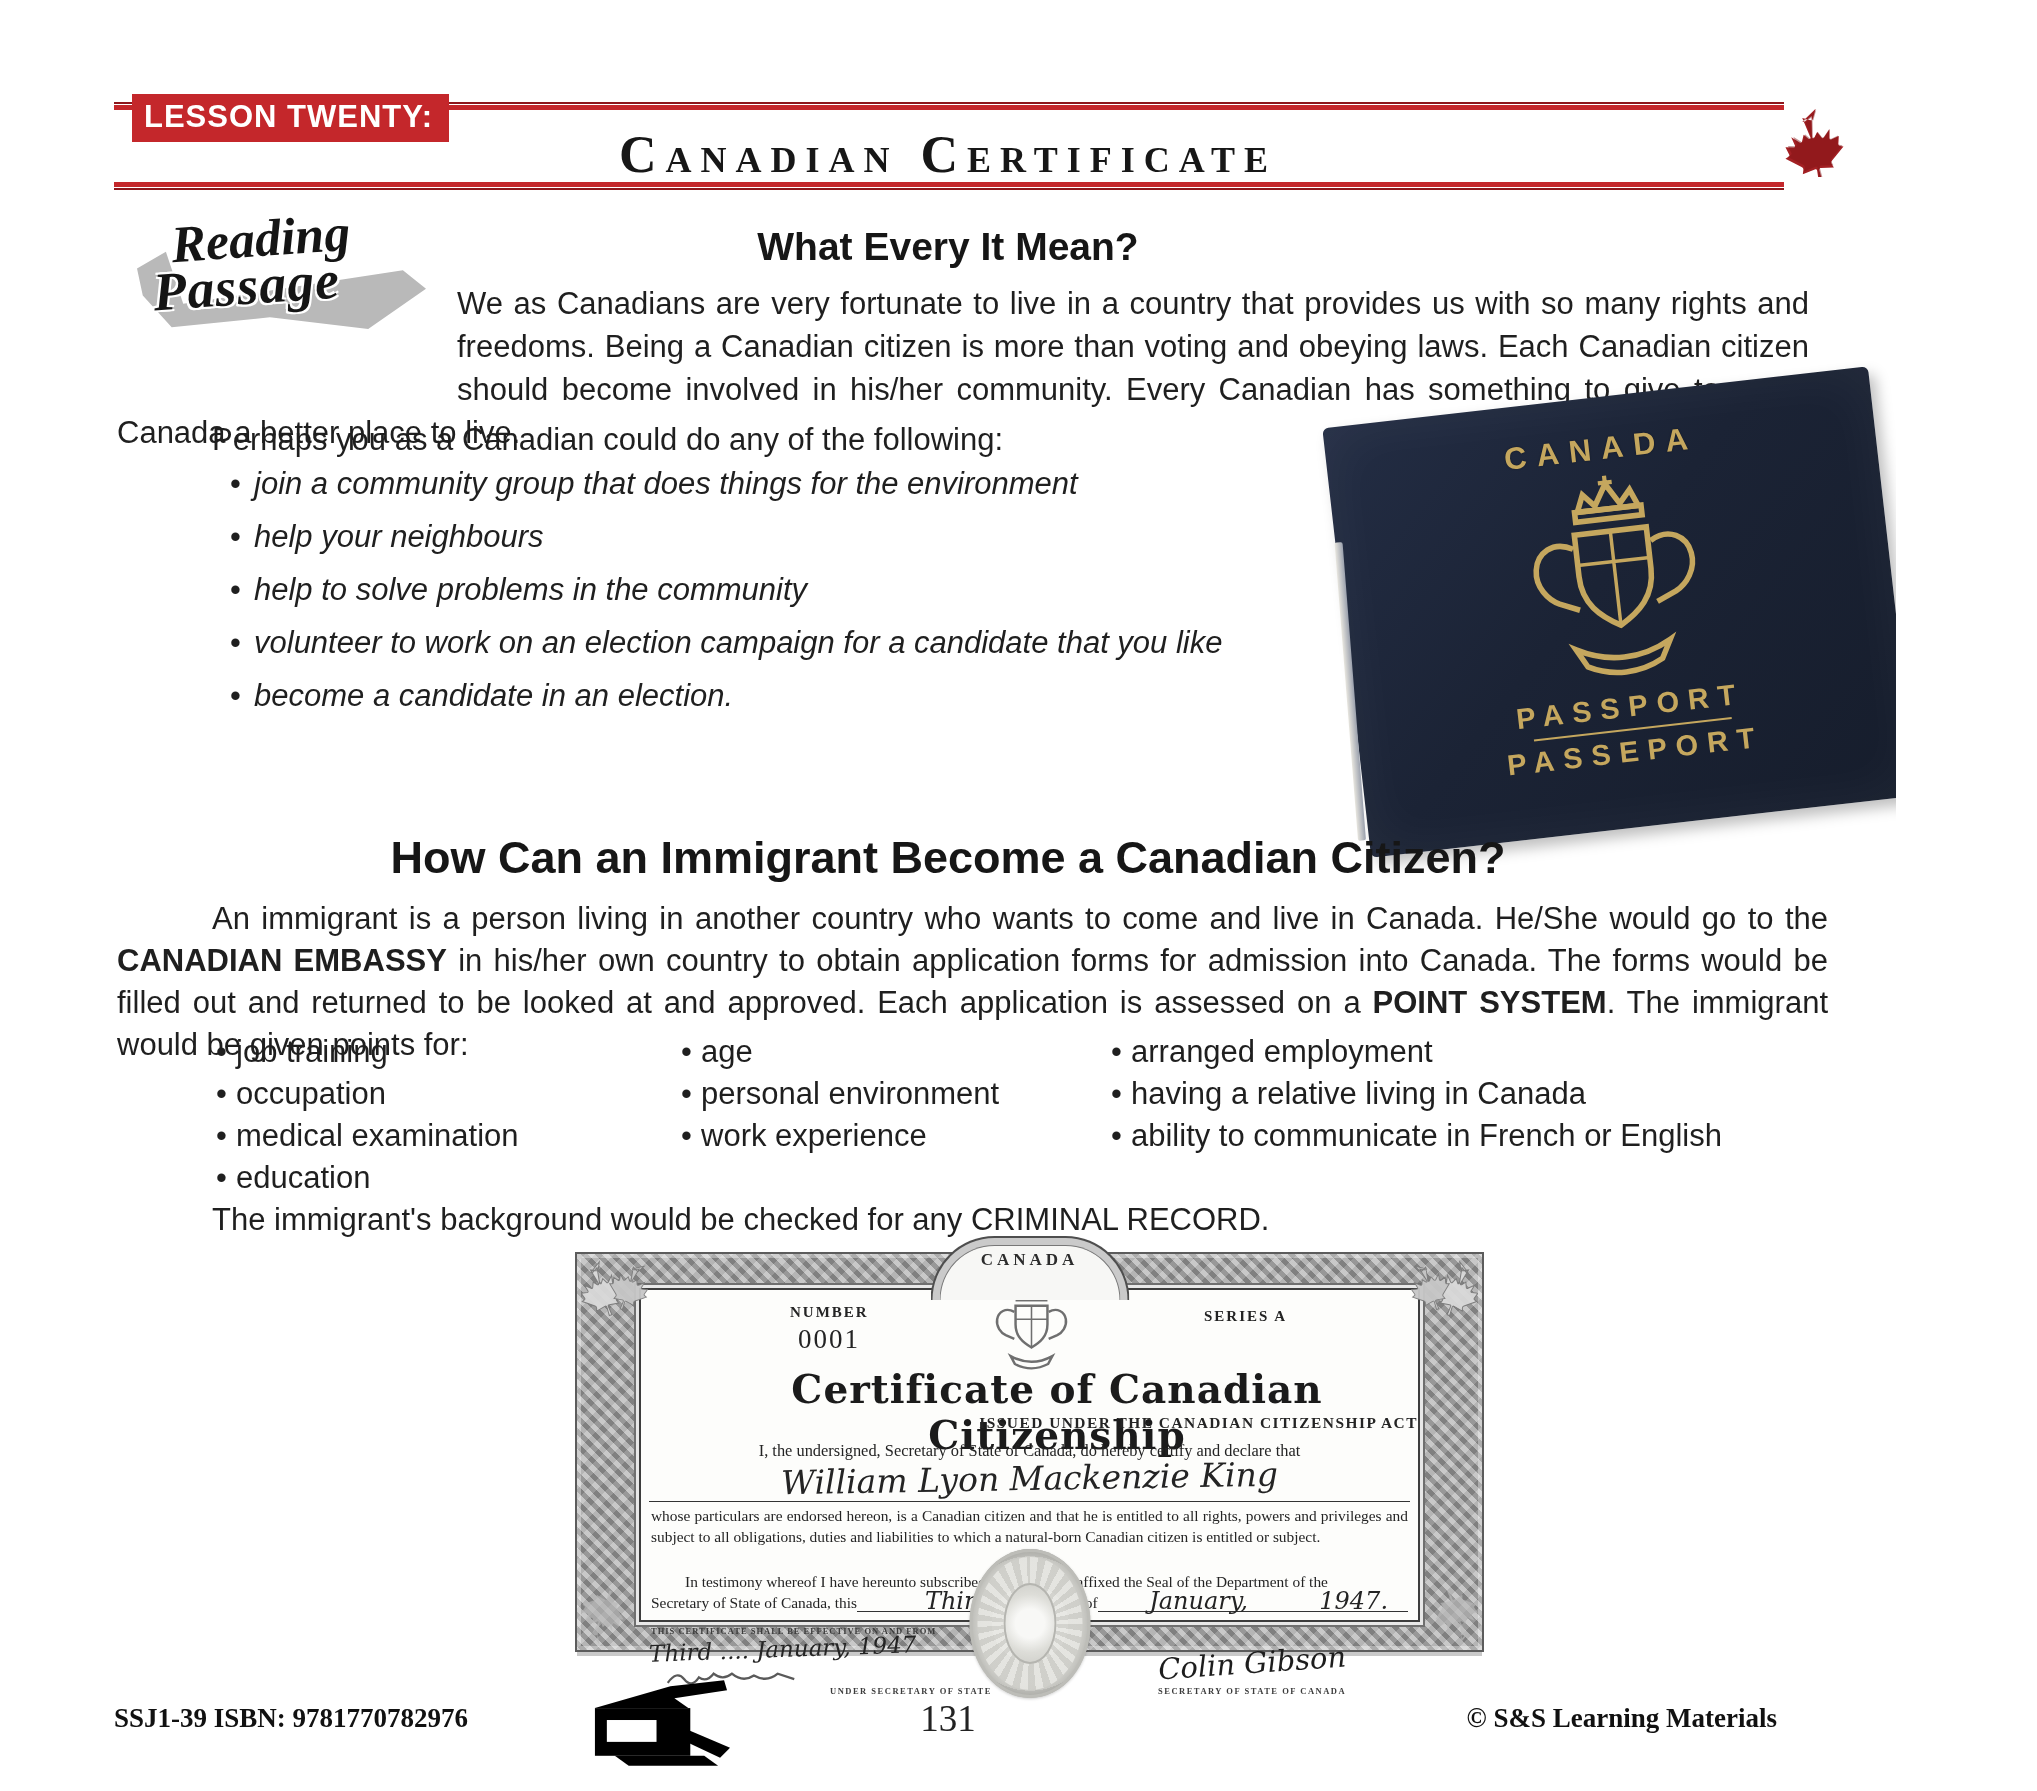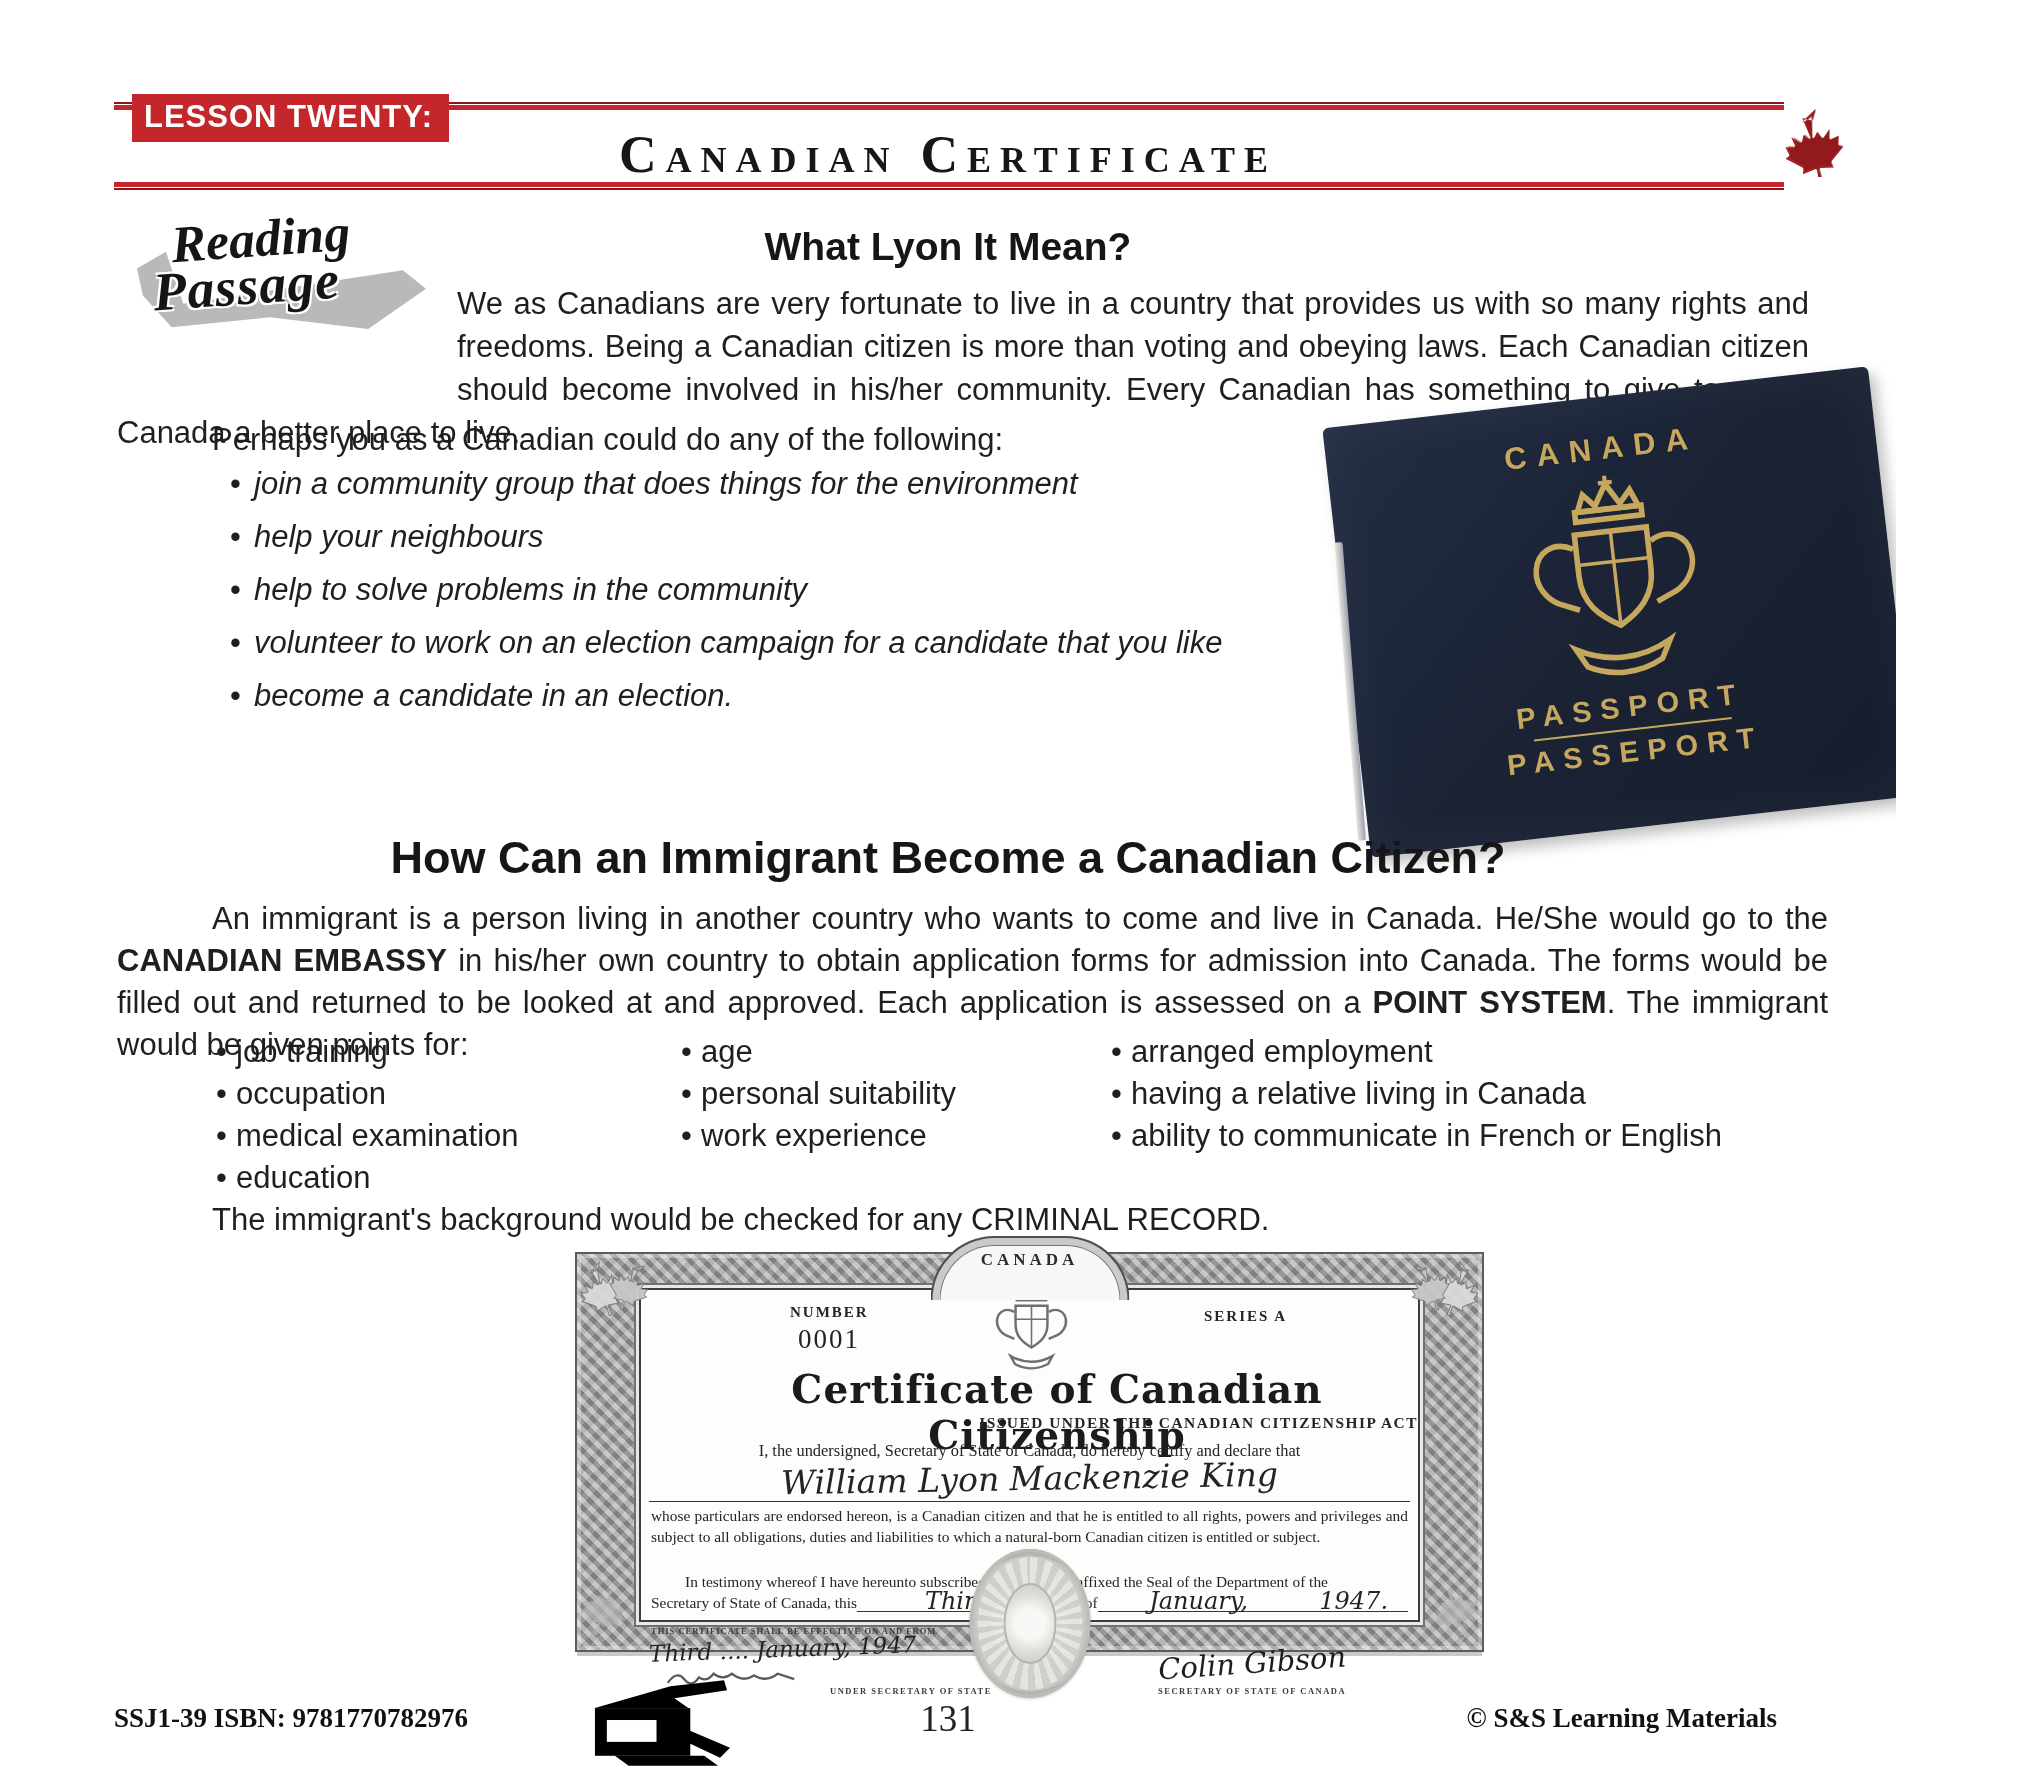--- a/index.html
+++ b/index.html
@@ -158,21 +158,21 @@
     <use href="#leaf" fill="#a32024" transform="rotate(-12 256 256)"></use>
     <use href="#leaf" fill="#7e1215" opacity=".45" transform="rotate(-12 256 256) translate(18 10) scale(.94)"></use>
   </svg>
 
   <div class="rp-logo">
     <div class="rp-swoosh"></div>
     <span class="rp-word rp1">Reading</span>
     <span class="rp-word rp2">Passage</span>
   </div>
 
-  <h2 class="h-s1 abs" style="margin:0">What Lyon It Mean?</h2>
+  <h2 class="h-s1 abs" style="margin:0">What Every It Mean?</h2>
 
   <div class="p1">
     <span class="p1-spacer"></span><span>We as Canadians are very fortunate to live in a country that provides us with so many rights and freedoms. Being a Canadian citizen is more than voting and obeying laws. Each Canadian citizen should become involved in his/her community. Every Canadian has something to give to make Canada a better place to live.</span>
   </div>
 
   <div class="prompt">Perhaps you as a Canadian could do any of the following:</div>
 
   <div class="bullets1">
     <div class="pp-spacer"></div>
     <div class="bi">join a community group that does things for the environment</div>
@@ -198,21 +198,21 @@
 
   <div class="cols">
     <div class="col col1">
       <div class="pi">job training</div>
       <div class="pi">occupation</div>
       <div class="pi">medical examination</div>
       <div class="pi">education</div>
     </div>
     <div class="col col2">
       <div class="pi">age</div>
-      <div class="pi">personal suitability</div>
+      <div class="pi">personal environment</div>
       <div class="pi">work experience</div>
     </div>
     <div class="col col3">
       <div class="pi">arranged employment</div>
       <div class="pi">having a relative living in Canada</div>
       <div class="pi">ability to communicate in French or English</div>
     </div>
   </div>
 
   <div class="crim">The immigrant's background would be checked for any CRIMINAL RECORD.</div>

